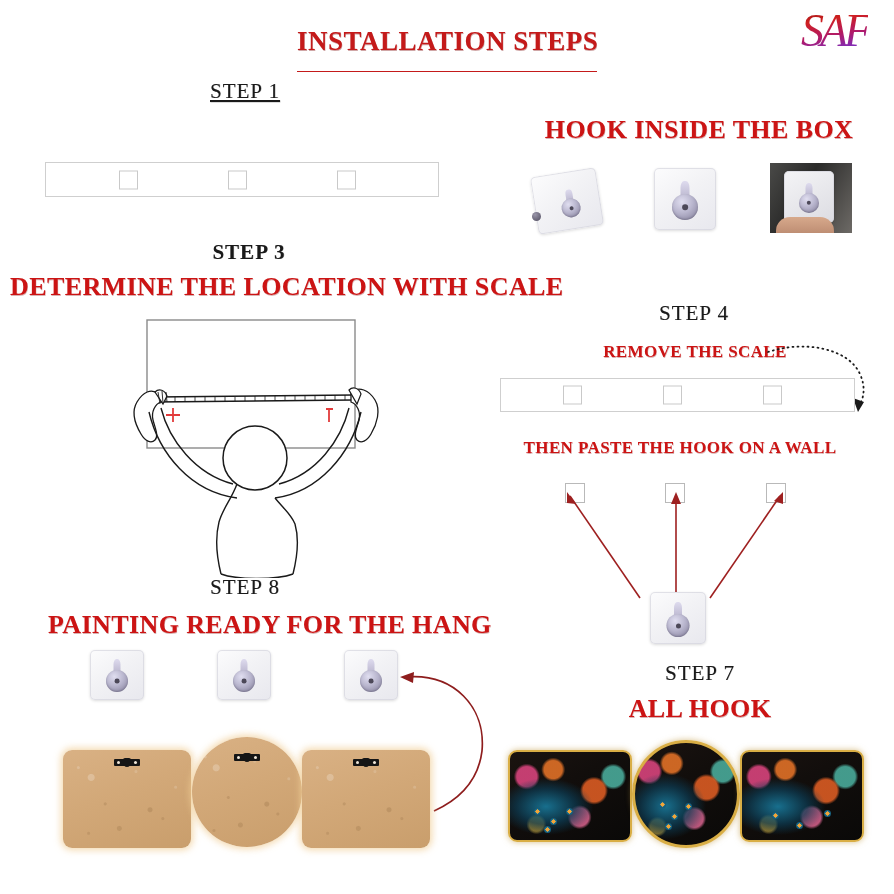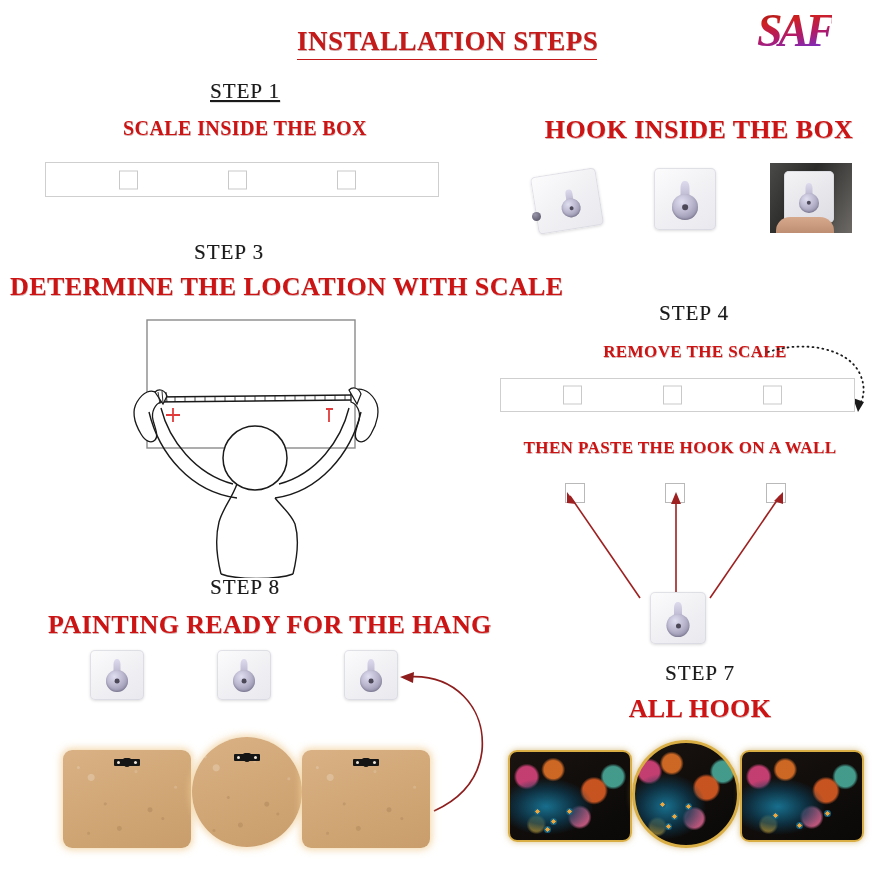--- a/index.html
+++ b/index.html
@@ -22,21 +22,21 @@
   
   .main-title {
     font-family: "Liberation Serif", "DejaVu Serif", serif;
     font-size: 27px;
     font-weight: 700;
     color: #c41a1a;
     letter-spacing: 0.5px;
     text-align: center;
     white-space: nowrap;
     border-bottom: 1.5px solid #c41a1a;
-    padding-bottom: 2px;
+    padding-bottom: 14px;
     text-shadow: 0.5px 0.5px 0 rgba(120,0,0,0.35);
   }
   .step-label {
     font-family: "Liberation Serif", "DejaVu Serif", serif;
     font-size: 21px;
     font-weight: 400;
     color: #1a1a1a;
     letter-spacing: 1px;
     text-align: center;
     white-space: nowrap;
@@ -52,29 +52,30 @@
     text-shadow: 0.5px 0.5px 0 rgba(130,0,0,0.3);
   }
   .d-md { font-size: 20px; }
   .d-lg { font-size: 26px; }
   .d-sm { font-size: 17px; }
 
   
   .logo {
     font-family: "Liberation Serif", "DejaVu Serif", serif;
     font-size: 46px;
-    font-weight: 700;
+    font-weight: 400;
     font-style: italic;
     letter-spacing: -4px;
     background: linear-gradient(170deg, #8f1111 0%, #cf2020 28%, #b01a6a 58%, #7a2ec0 85%, #5a1fa0 100%);
     -webkit-background-clip: text;
     background-clip: text;
     color: transparent;
     -webkit-text-fill-color: transparent;
     line-height: 1;
+    margin-left: 44px;
   }
 
   
   .scale-strip {
     border: 1.2px solid #cfcfcf;
     background: #ffffff;
     box-sizing: border-box;
     display: flex;
     align-items: center;
   }
@@ -225,21 +226,20 @@
 </head>
 <body>
 
 <div id="page">
 
   <div class="abs logo" style="left:757px; top:8px;">SAF</div>
 
   <div class="abs main-title" style="left:297px; top:26px; width:300px;">INSTALLATION STEPS</div>
 
   <div class="abs step-label" style="left:140px; top:79px; width:210px;text-decoration:underline;">STEP 1</div>
-  <div class="abs step-desc d-md" style="left:95px; top:117px; width:300px;">SCALE INSIDE THE BOX</div>
 
   <div class="abs scale-strip" style="left:45px; top:162px; width:394px; height:35px;">
     <span class="scale-sq" style="left:73px;"></span>
     <span class="scale-sq" style="left:182px;"></span>
     <span class="scale-sq" style="left:291px;"></span>
   </div>
 
   <div class="abs step-desc d-lg" style="left:524px; top:115px; width:350px;">HOOK INSIDE THE BOX</div>
 
   <div class="abs" style="left:528px; top:168px; width:80px; height:65px;">
@@ -261,21 +261,21 @@
   <div class="hand-photo" style="left:770px; top:163px; width:82px; height:70px;">
     <div class="hookpad" style="left:14px; top:8px; width:50px; height:52px;
          background:linear-gradient(150deg,#f4f4f6 0%,#dcdce2 100%);">
       <div class="stem" style="top:12px; width:7px; height:13px;"></div>
       <div class="knob" style="top:22px; width:20px; height:20px;"></div>
     </div>
     <div class="abs" style="left:6px; top:54px; width:58px; height:22px; border-radius:14px 14px 0 0;
          background:linear-gradient(180deg,#d7a98c,#b5846a);"></div>
   </div>
 
-  <div class="abs step-label" style="left:124px; top:240px; width:210px;">STEP 3</div>
+  <div class="abs step-label" style="left:144px; top:240px; width:210px;font-weight:bold;">STEP 3</div>
   <div class="abs step-desc d-lg" style="left:10px; top:272px; width:500px;">DETERMINE THE LOCATION WITH SCALE</div>
 
   <svg class="lineart" style="left:125px; top:308px;" width="260" height="270" viewBox="0 0 260 270">
 
     <rect x="22" y="12" width="208" height="128" fill="#ffffff" stroke="#8a8a8a" stroke-width="1.4"></rect>
 
     <path d="M30 94 L228 92" stroke="#1a1a1a" stroke-width="1.6" fill="none"></path>
     <path d="M30 89 L228 87" stroke="#1a1a1a" stroke-width="1.4" fill="none"></path>
     <g stroke="#1a1a1a" stroke-width="0.8">
       <path d="M40 89 L40 94 M50 89 L50 94 M60 89 L60 94 M70 89 L70 94 M80 89 L80 94

